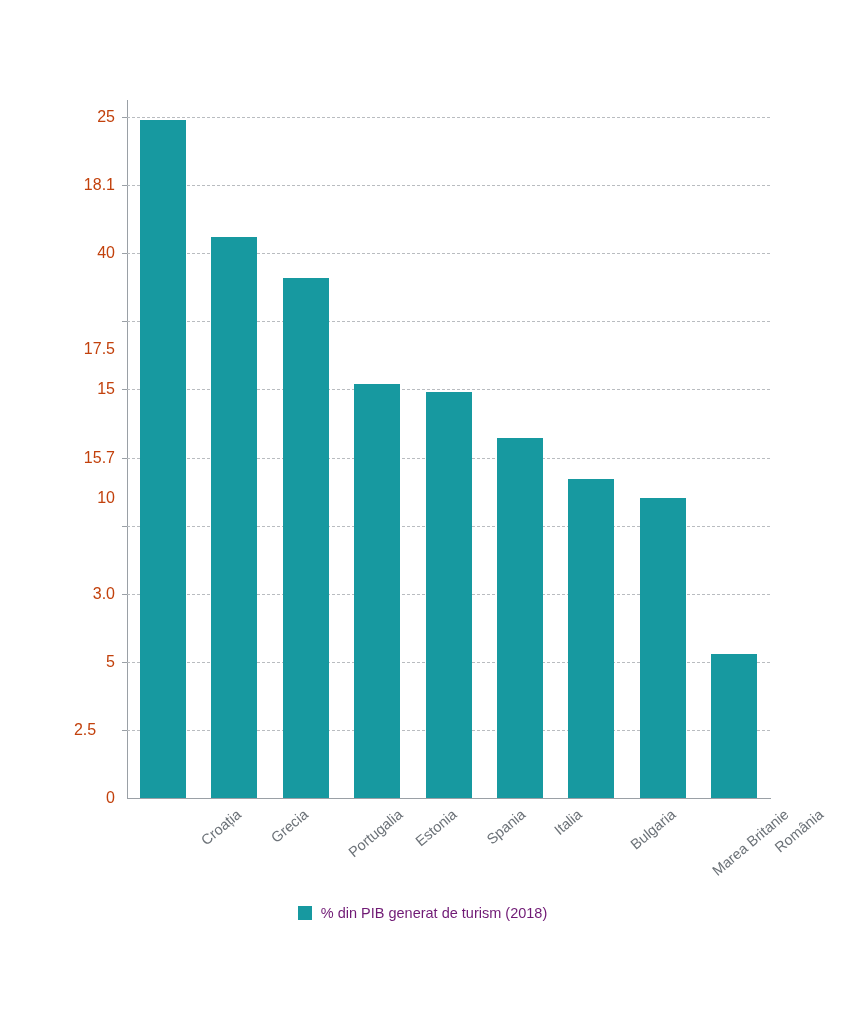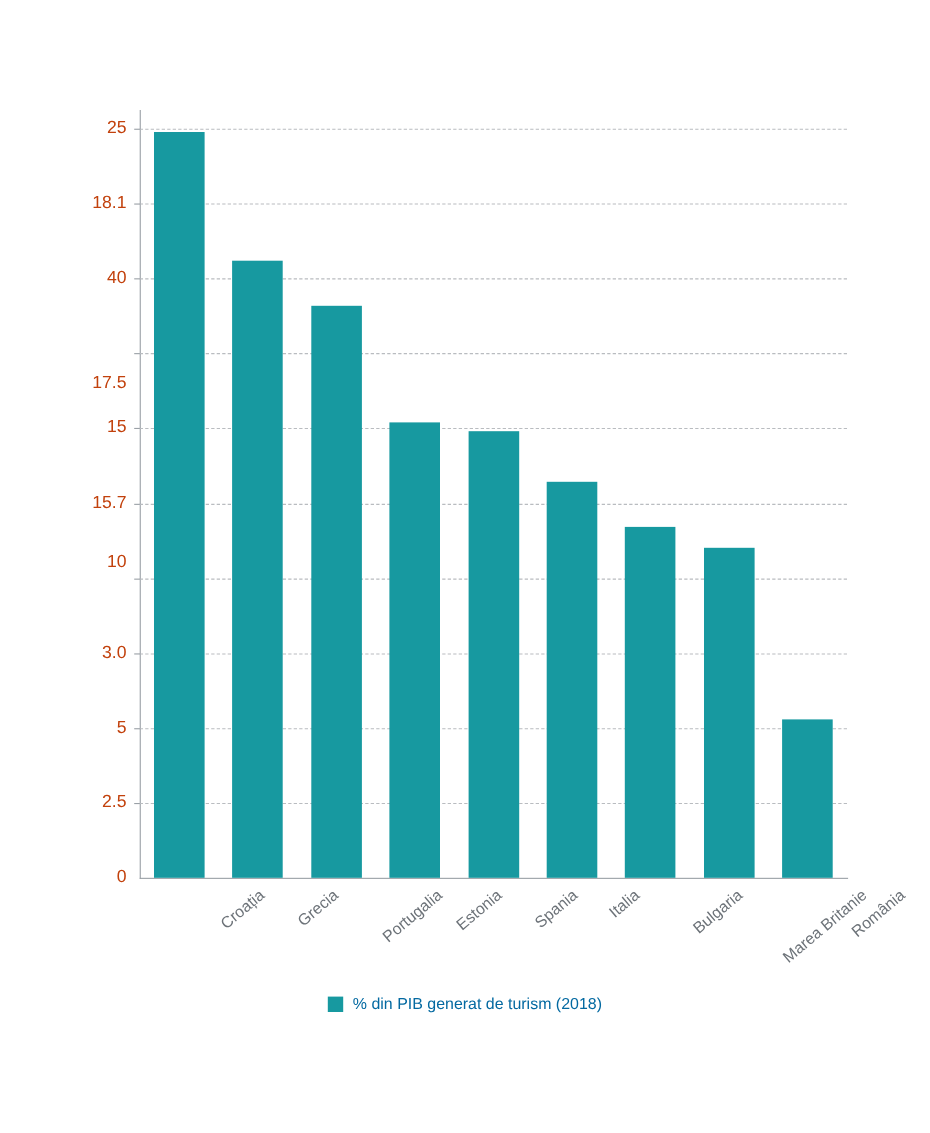--- a/index.html
+++ b/index.html
@@ -146,36 +146,36 @@
   }
   .legend-swatch {
     width: 14px;
     height: 14px;
     background: #1799a0;
     display: inline-block;
     flex: none;
   }
   .legend-label {
     font-size: 14.5px;
-    color: #0369a1;
+    color: #701a75;
     white-space: nowrap;
   }
 </style>
 </head>
 <body>
 
 <div id="chart-root">
 
 
   <div class="y-labels-wrap" id="y-labels">
       <div class="y-tick-label" style="top: 798px;">0</div>
-      <div class="y-tick-label" style="top: 729.9px;">2.5</div>
+      <div class="y-tick-label" style="top: 729.9px; text-align: center;">2.5</div>
       <div class="y-tick-label" style="top: 661.8px;">5</div>
       <div class="y-tick-label" style="top: 593.7px;">3.0</div>
-      <div class="y-tick-label" style="top: 511px;">10</div>
+      <div class="y-tick-label" style="top: 498px;">10</div>
       <div class="y-tick-label" style="top: 457.5px;">15.7</div>
       <div class="y-tick-label" style="top: 389.4px;">15</div>
       <div class="y-tick-label" style="top: 321.3px; margin-top: 28px;">17.5</div>
       <div class="y-tick-label" style="top: 253.2px;">40</div>
       <div class="y-tick-label" style="top: 185.1px;">18.1</div>
       <div class="y-tick-label" style="top: 117px;">25</div>
     </div>
 
   <div class="y-axis-line"></div>
   <div class="x-axis-line"></div>

